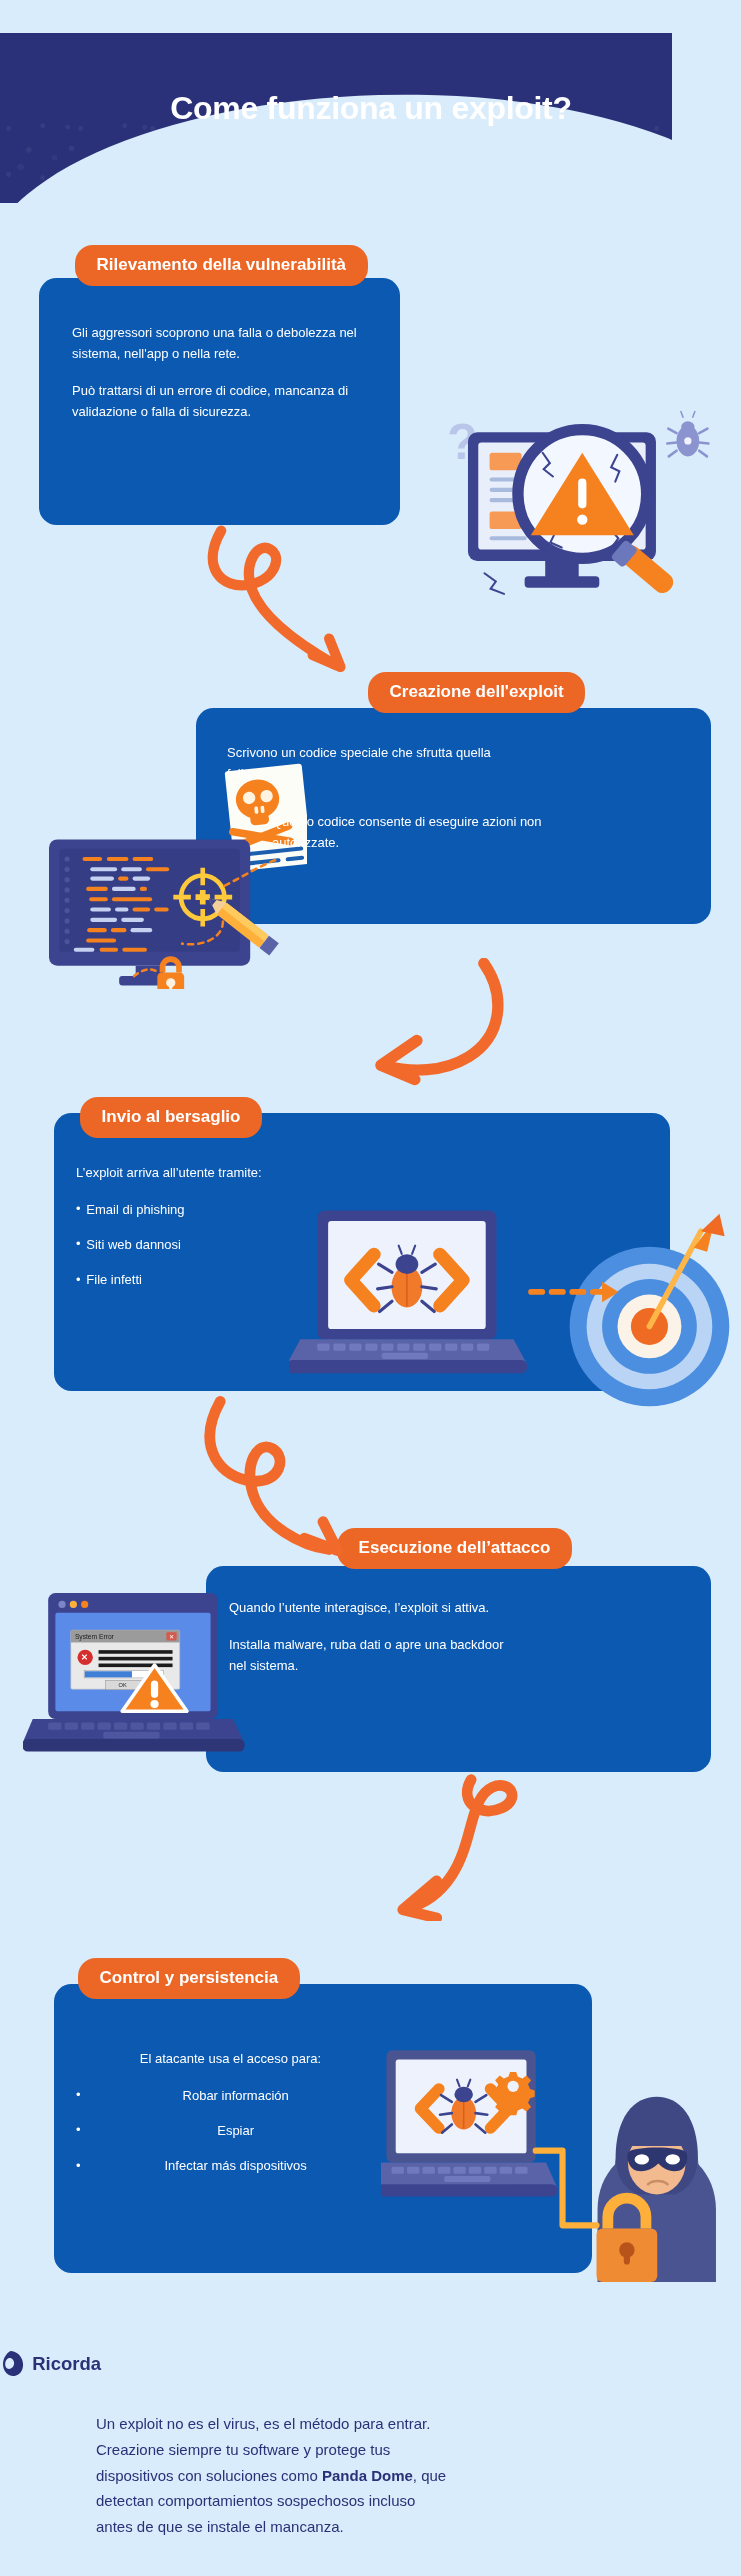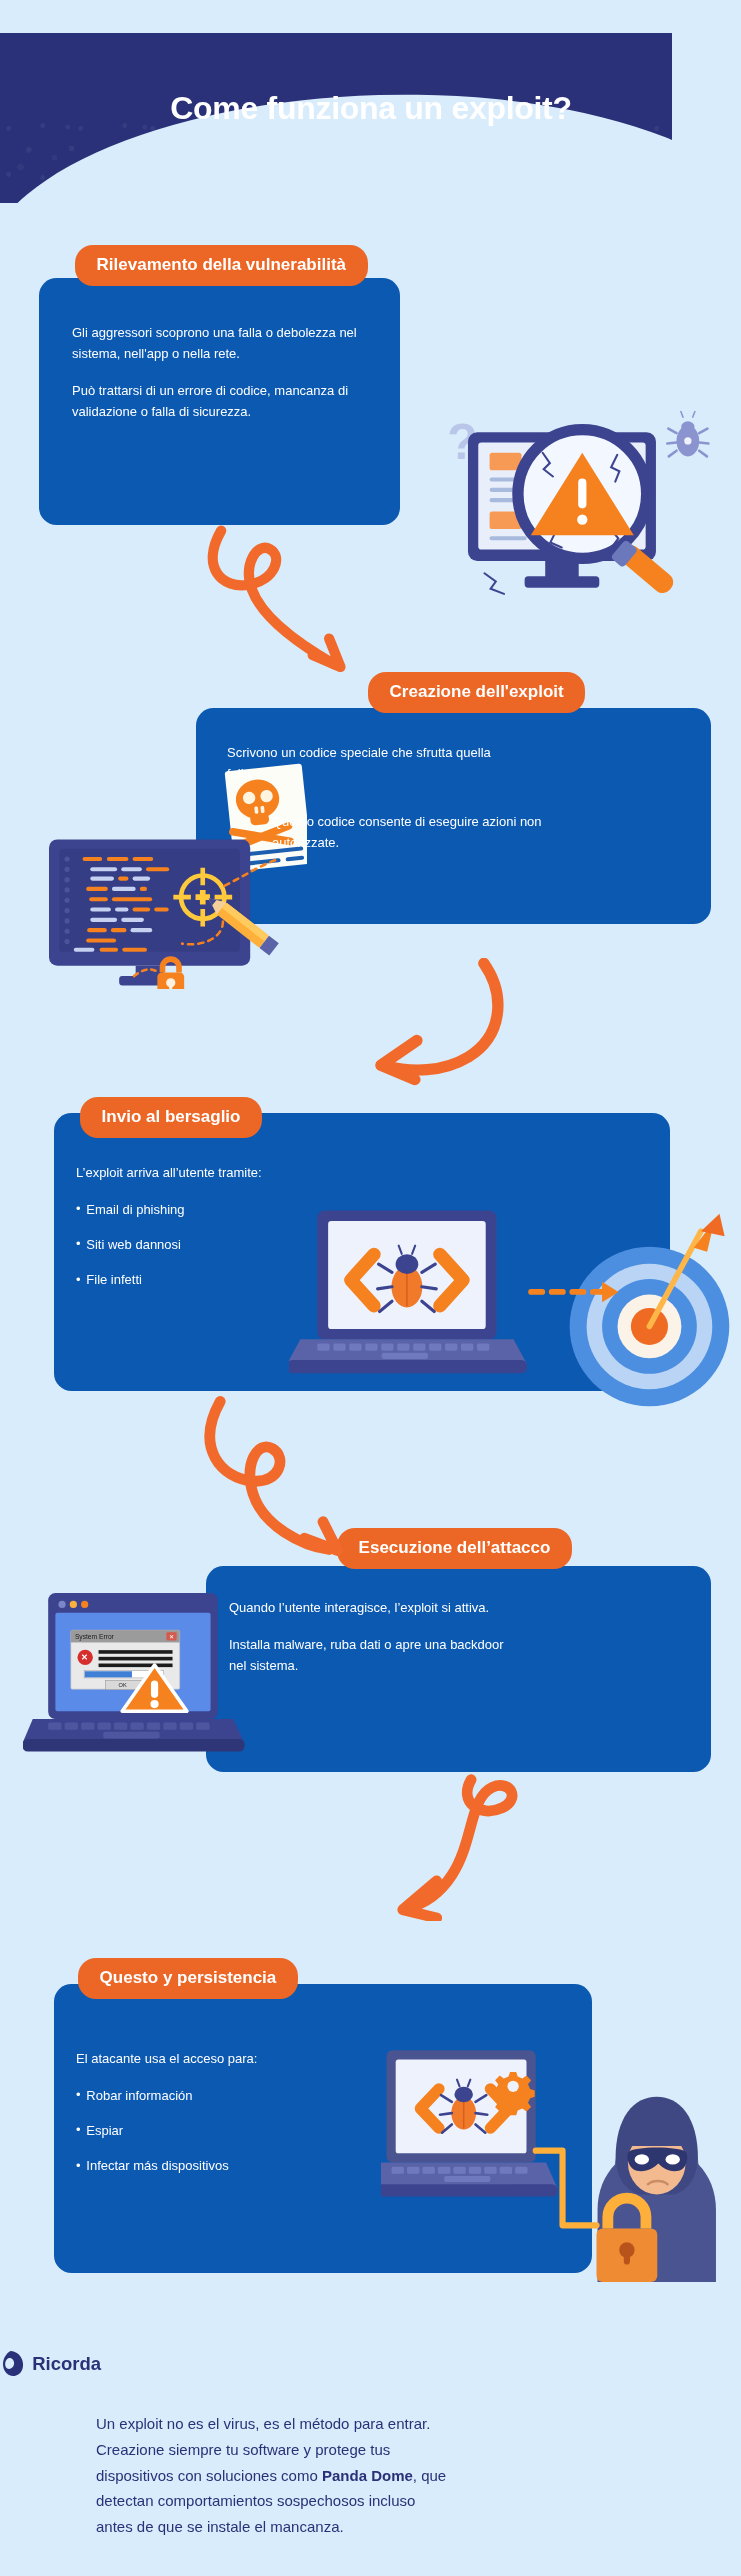--- a/index.html
+++ b/index.html
@@ -407,22 +407,22 @@
     <svg viewBox="0 0 430 290" width="222" height="149">
       <path d="M295 15 C270 58 312 90 355 70 C392 53 372 14 336 30
                C292 50 300 135 258 200 C232 240 200 258 170 265" stroke="#f26a2b" stroke-width="21" fill="none" stroke-linecap="round"></path>
       <path d="M228 212 L162 268 L228 284" stroke="#f26a2b" stroke-width="21" fill="none" stroke-linecap="round" stroke-linejoin="round"></path>
     </svg>
   </div>
 </div>
 
 <div class="step">
   <div class="card" style="left:54px; top:1984px; width:538px; height:289px;"></div>
-  <div class="badge" style="left:78px; top:1958px;">Questo y persistencia</div>
-  <div class="body-text" style="left:76px; top:2048px; width:309px;">
+  <div class="badge" style="left:78px; top:1958px;">Control y persistencia</div>
+  <div class="body-text" style="left:76px; top:2048px; width:309px;text-align:center;">
     <p>El atacante usa el acceso para:</p>
     <ul class="bullets">
       <li>Robar información</li>
       <li>Espiar</li>
       <li>Infectar más dispositivos</li>
     </ul>
   </div>
 
   <div class="illus" style="left:381px; top:2040px; width:361px; height:242px;">
     <svg viewBox="0 0 700 470" width="361" height="242">

